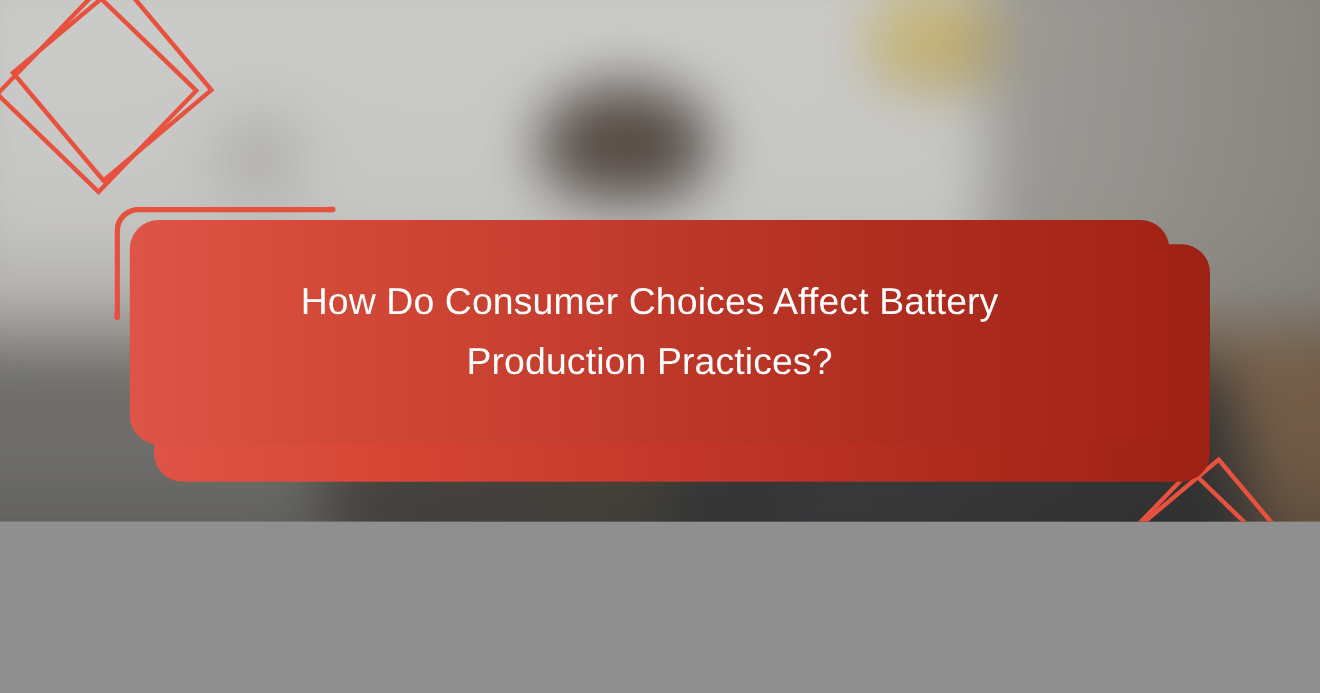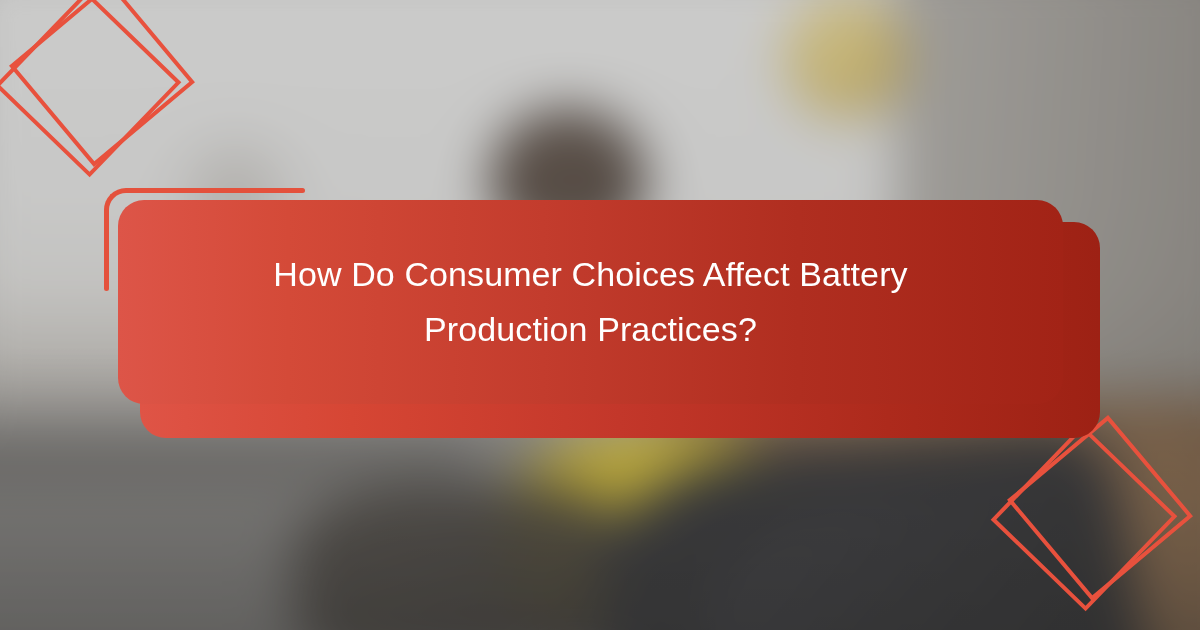--- a/index.html
+++ b/index.html
@@ -4,21 +4,21 @@
 <style>
   * { margin:0; padding:0; box-sizing:border-box; }
   html, body {
     width:1200px; height:630px;
     font-family:"Liberation Sans", sans-serif;
     overflow:hidden; background:#8f8f8f;
   }
 
   #stage {
     position:relative;
-    width:1200px; height:630px;
+    width:1200px; height:474px;
     overflow:hidden;
   }
 
   
   .bg {
     position:absolute; inset:0;
     overflow:hidden;
   }
   .bg-layer { position:absolute; inset:-40px; filter:blur(26px); }
 

